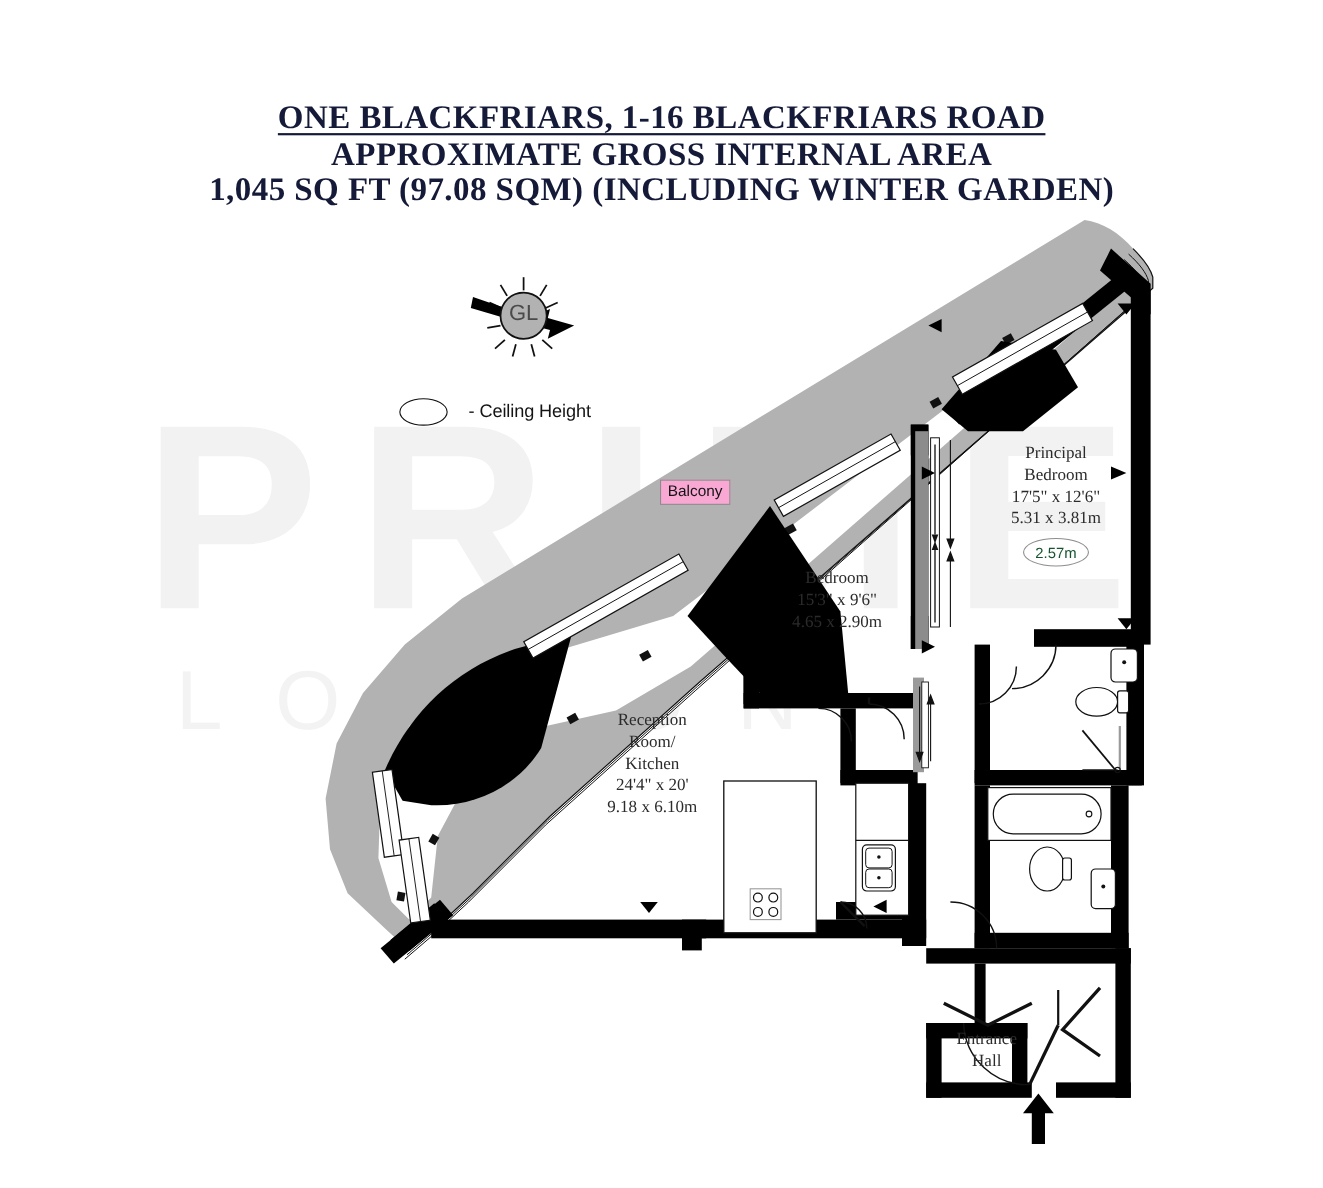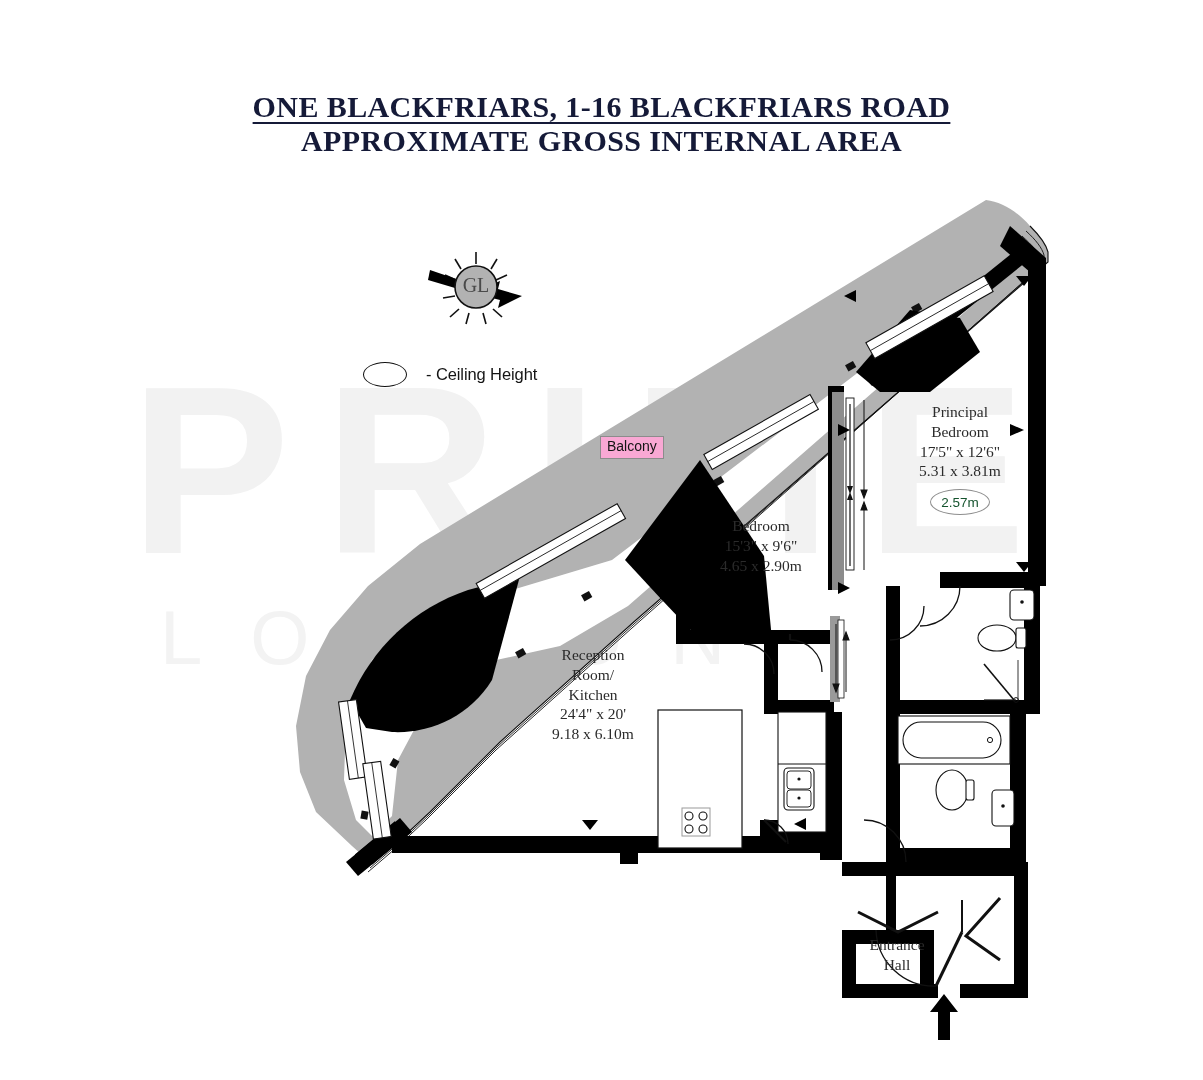--- a/index.html
+++ b/index.html
@@ -98,20 +98,21 @@
 <div id="plan-root">
 
   <div class="watermark">
     <div class="wm-prime">PRIME</div>
     <div class="wm-london">LONDON</div>
   </div>
 
   <div class="title-block">
     <span class="title-line title-line-1">ONE BLACKFRIARS, 1-16 BLACKFRIARS ROAD</span>
     <span class="title-line title-line-2">APPROXIMATE GROSS INTERNAL AREA</span>
+    <span class="title-line title-line-3">1,045 SQ FT (97.08 SQM) (INCLUDING WINTER GARDEN)</span>
   </div>
 
   <svg width="1203" height="1080" viewBox="0 0 1203 1080" style="position:absolute;left:0;top:0;">
 
     <defs>
 
       <pattern id="edgehatch" width="6" height="6" patternUnits="userSpaceOnUse" patternTransform="rotate(30)">
         <rect width="6" height="6" fill="#ffffff"></rect>
         <line x1="0" y1="0" x2="0" y2="6" stroke="#111" stroke-width="1.1"></line>
       </pattern>
@@ -443,21 +444,21 @@
 
       <polygon points="484,288 500,281 498,289 522,296 498,308 500,300 484,296" fill="#000000"></polygon>
 
       <circle cx="476" cy="287" r="21" fill="#b2b2b2" stroke="#111" stroke-width="1.6"></circle>
     </g>
 
   </svg>
 
   <div class="legend">
     <div style="position:absolute;left:455px;top:274px;width:42px;text-align:center;
-                font-family:Liberation Serif, serif;font-size:20px;color:#4a4a4a;">GL</div>
+                font-family:Liberation Sans, sans-serif;font-size:20px;color:#4a4a4a;">GL</div>
 
     <div class="ceil-legend">
       <span class="ceil-ellipse"></span>
       <span class="ceil-text">- Ceiling Height</span>
     </div>
   </div>
 
   <div class="balcony-tag">Balcony</div>
 
   <div class="room-label" style="left:880px;top:402px;width:160px;">

